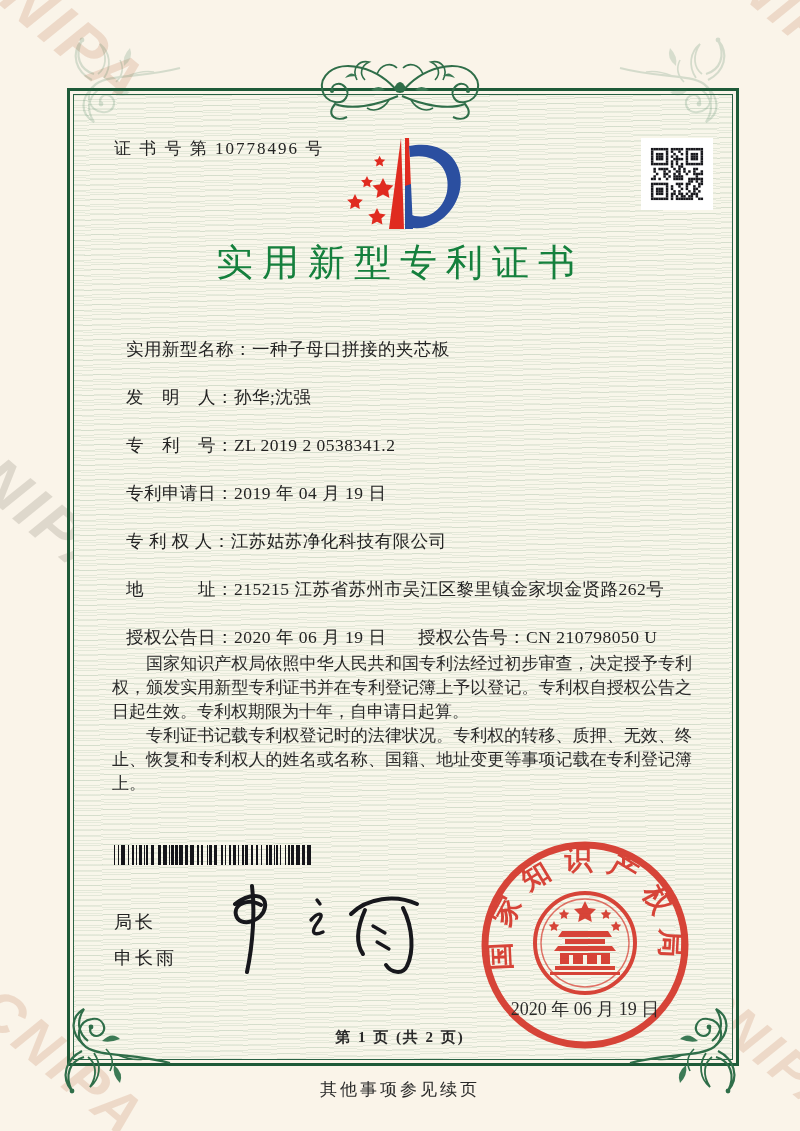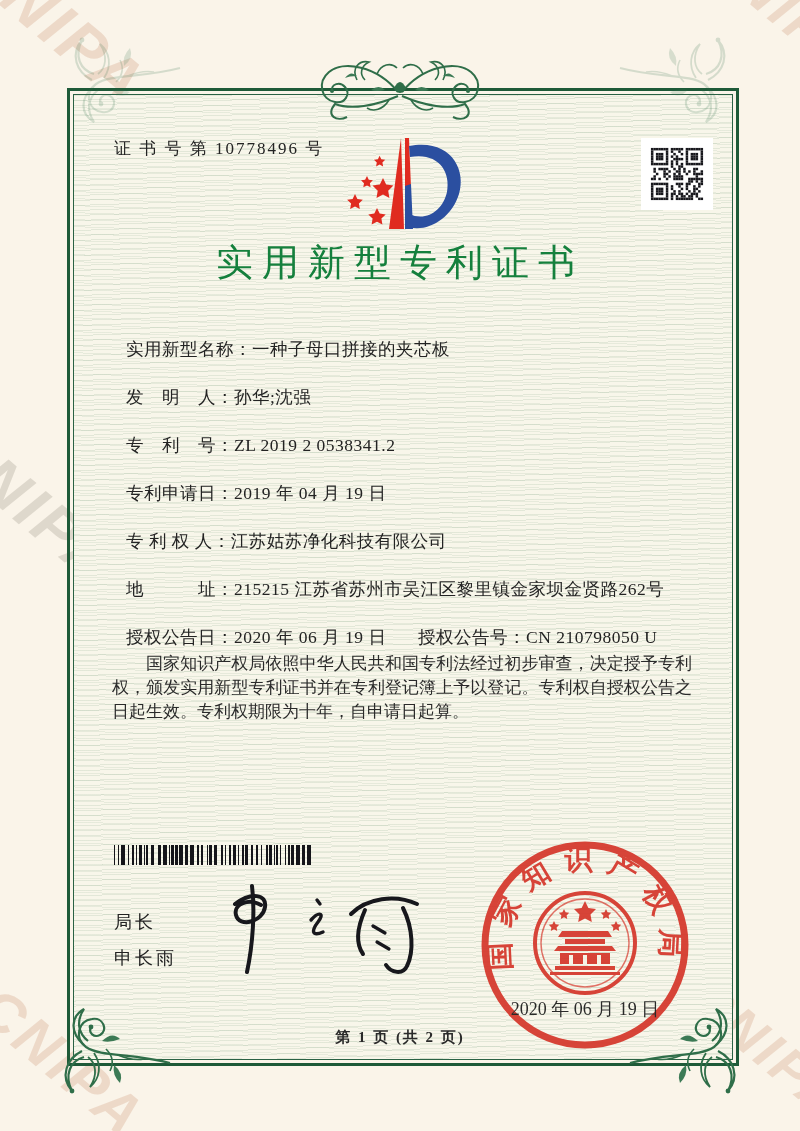--- a/index.html
+++ b/index.html
@@ -382,20 +382,21 @@
   </div>
   <div class="frow" style="top:625px">
     <span class="lab">授权公告日：</span><span class="val">2020 年 06 月 19 日</span>
     <span class="grant2">
       <span class="lab">授权公告号：</span><span class="val">CN 210798050 U</span>
     </span>
   </div>
 
   <div class="paras">
     <p>国家知识产权局依照中华人民共和国专利法经过初步审查，决定授予专利权，颁发实用新型专利证书并在专利登记簿上予以登记。专利权自授权公告之日起生效。专利权期限为十年，自申请日起算。</p>
+    <p>专利证书记载专利权登记时的法律状况。专利权的转移、质押、无效、终止、恢复和专利权人的姓名或名称、国籍、地址变更等事项记载在专利登记簿上。</p>
   </div>
 
   <div class="barcode" id="barcode"><i style="width:1px;margin-right:3.2px"></i><i style="width:1px;margin-right:2.1px"></i><i style="width:3.4px;margin-right:3.2px"></i><i style="width:1px;margin-right:3.2px"></i><i style="width:2.2px;margin-right:2.1px"></i><i style="width:1px;margin-right:2.1px"></i><i style="width:2.2px;margin-right:2.1px"></i><i style="width:1px;margin-right:1px"></i><i style="width:2.2px;margin-right:3.2px"></i><i style="width:3.4px;margin-right:3.2px"></i><i style="width:3.4px;margin-right:2.1px"></i><i style="width:3.4px;margin-right:2.1px"></i><i style="width:1px;margin-right:1px"></i><i style="width:3.4px;margin-right:1px"></i><i style="width:3.4px;margin-right:1px"></i><i style="width:3.4px;margin-right:2.1px"></i><i style="width:3.4px;margin-right:2.1px"></i><i style="width:3.4px;margin-right:3.2px"></i><i style="width:2.2px;margin-right:2.1px"></i><i style="width:2.2px;margin-right:3.2px"></i><i style="width:1px;margin-right:1px"></i><i style="width:3.4px;margin-right:2.1px"></i><i style="width:3.4px;margin-right:3.2px"></i><i style="width:2.2px;margin-right:2.1px"></i><i style="width:1px;margin-right:3.2px"></i><i style="width:2.2px;margin-right:2.1px"></i><i style="width:2.2px;margin-right:2.1px"></i><i style="width:1px;margin-right:3.2px"></i><i style="width:2.2px;margin-right:1px"></i><i style="width:3.4px;margin-right:2.1px"></i><i style="width:2.2px;margin-right:3.2px"></i><i style="width:2.2px;margin-right:3.2px"></i><i style="width:1px;margin-right:3.2px"></i><i style="width:2.2px;margin-right:1px"></i><i style="width:3.4px;margin-right:2.1px"></i><i style="width:1px;margin-right:1px"></i><i style="width:2.2px;margin-right:2.1px"></i><i style="width:1px;margin-right:3.2px"></i><i style="width:1px;margin-right:2.1px"></i><i style="width:2.2px;margin-right:1px"></i><i style="width:3.4px;margin-right:2.1px"></i><i style="width:3.4px;margin-right:2.1px"></i><i style="width:3.4px;margin-right:2.1px"></i><i style="width:3.4px;margin-right:1px"></i></div>
 
   <div class="sig-label sig-title">局长</div>
   <div class="sig-label sig-name">申长雨</div>
   <svg class="sig-svg" width="235" height="105" viewBox="0 0 235 105">
     <g fill="none" stroke="#17171c" stroke-width="4" stroke-linecap="round" stroke-linejoin="round">
       <path d="M30 24 C46 12 62 14 60 27 C58 42 34 48 31 35 C28 24 44 18 56 25"></path>
       <path d="M47 6 C50 30 48 64 42 92"></path>
@@ -432,14 +433,15 @@
         <rect x="-2" y="12" width="4" height="9" fill="#f6f3e6"></rect>
         <rect x="12" y="12" width="4" height="9" fill="#f6f3e6"></rect>
         <rect x="-30" y="23" width="60" height="4"></rect>
         <rect x="-35" y="29" width="70" height="3"></rect>
       </g>
       <text class="seal-date" y="70" text-anchor="middle" font-size="18" fill="#1b1b1b">2020 年 06 月 19 日</text>
     </g>
   </svg>
 
   <div class="page-num">第 1 页 (共 2 页)</div>
+  <div class="cont-note">其他事项参见续页</div>
 
 </div>
 
 </body></html>

